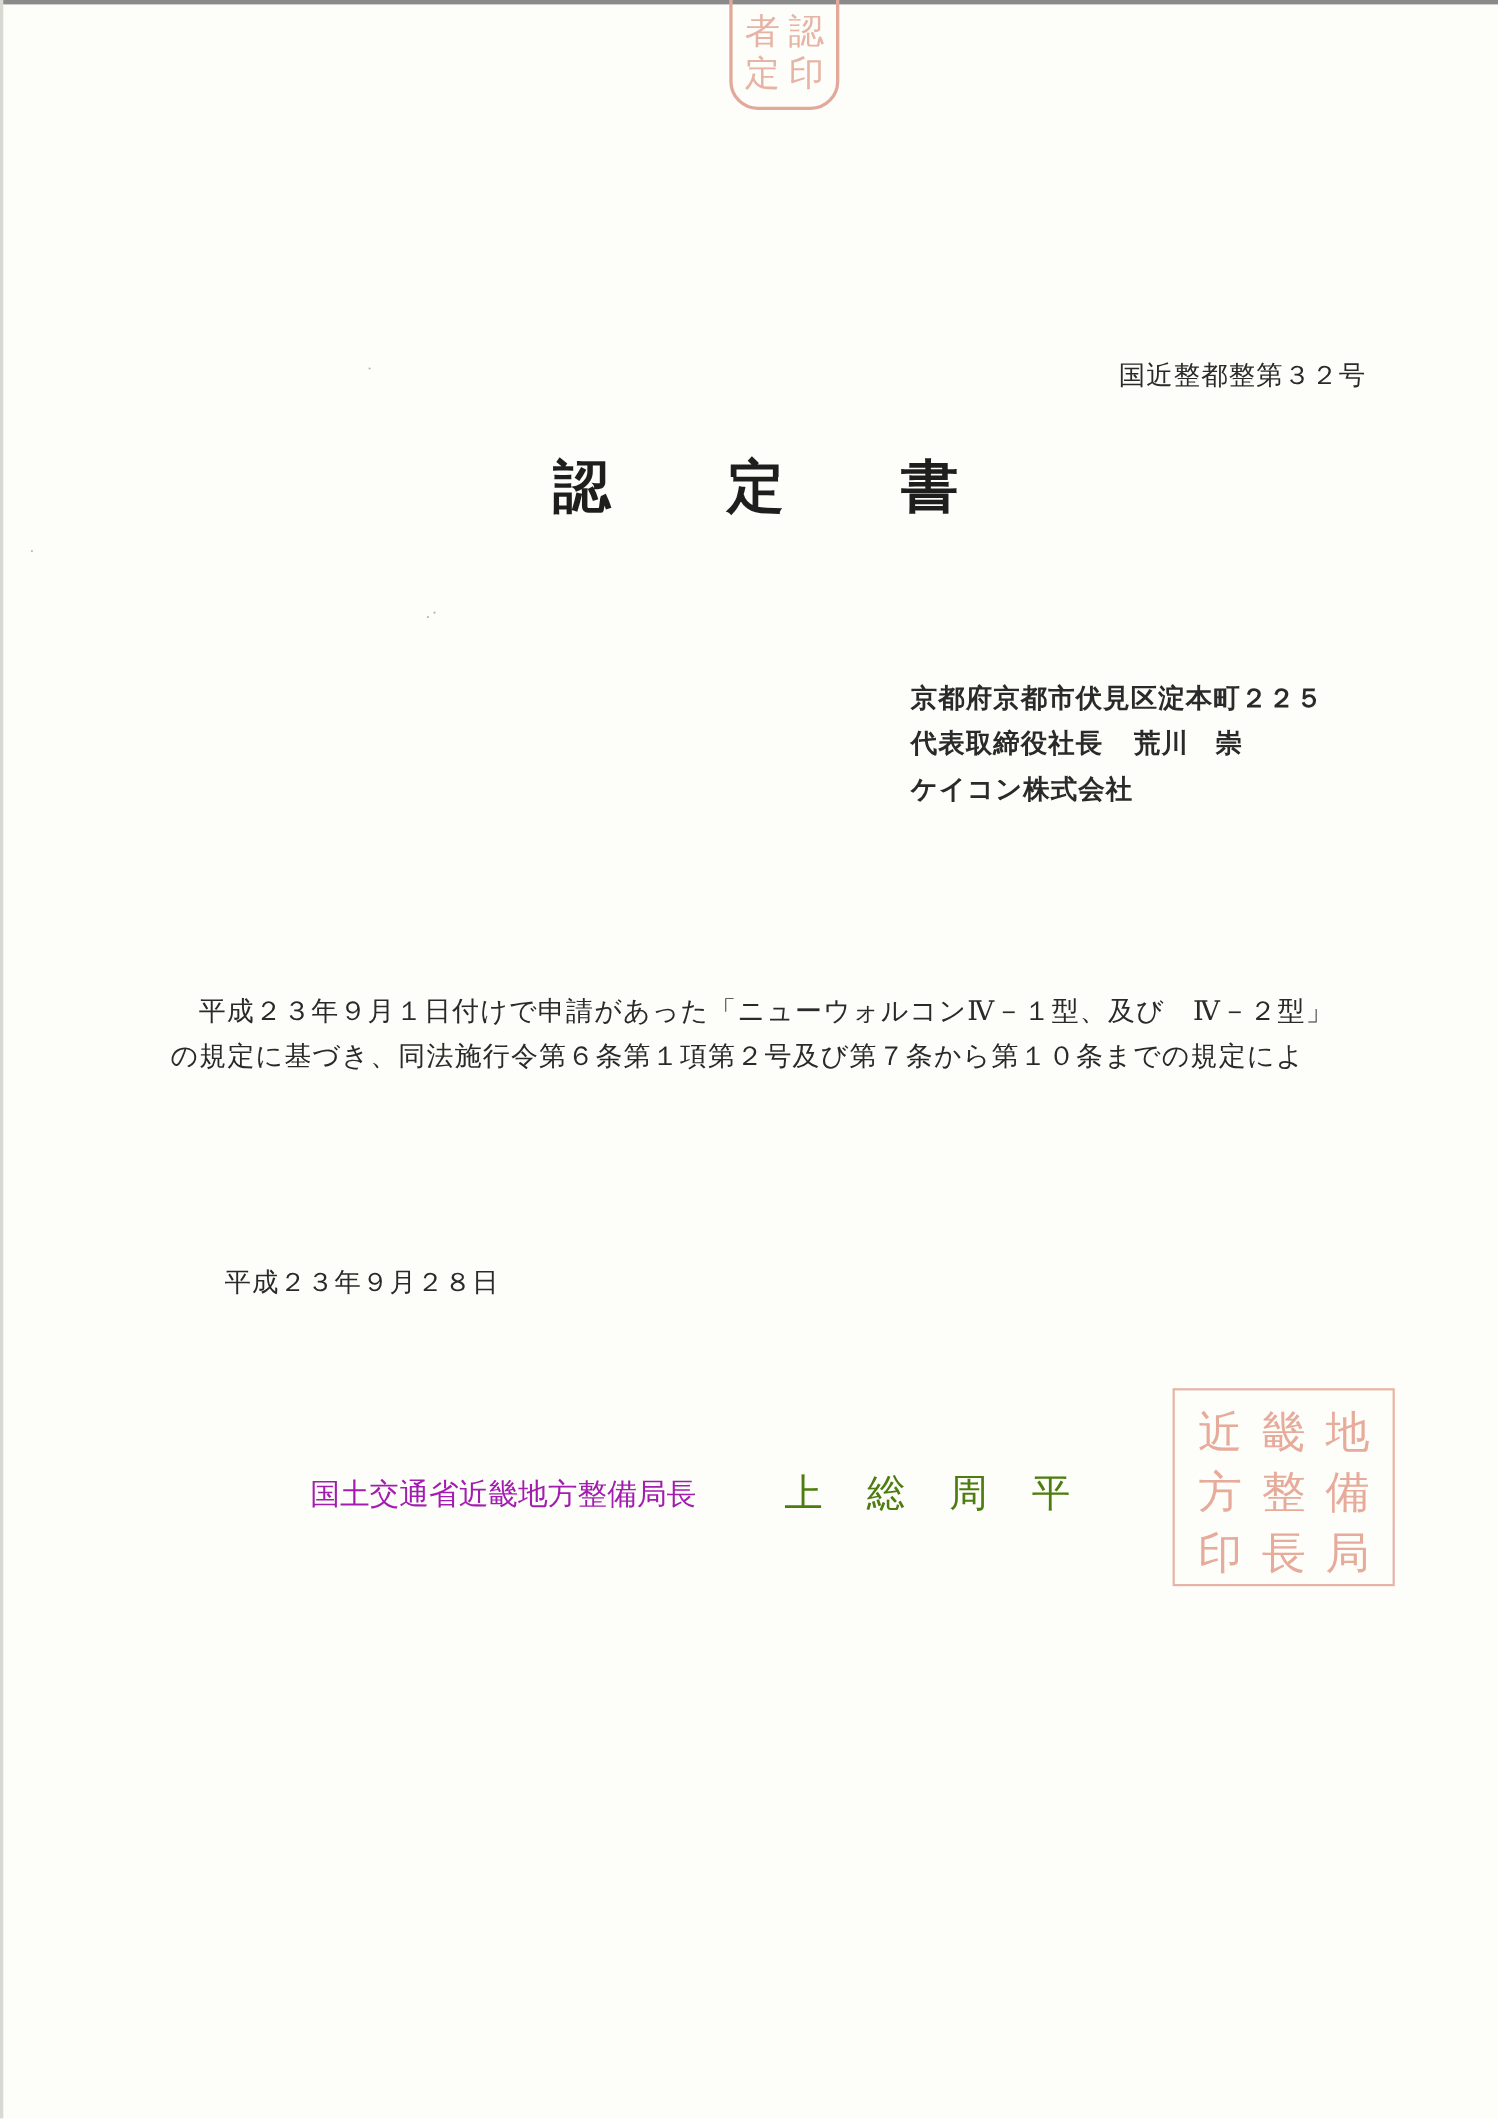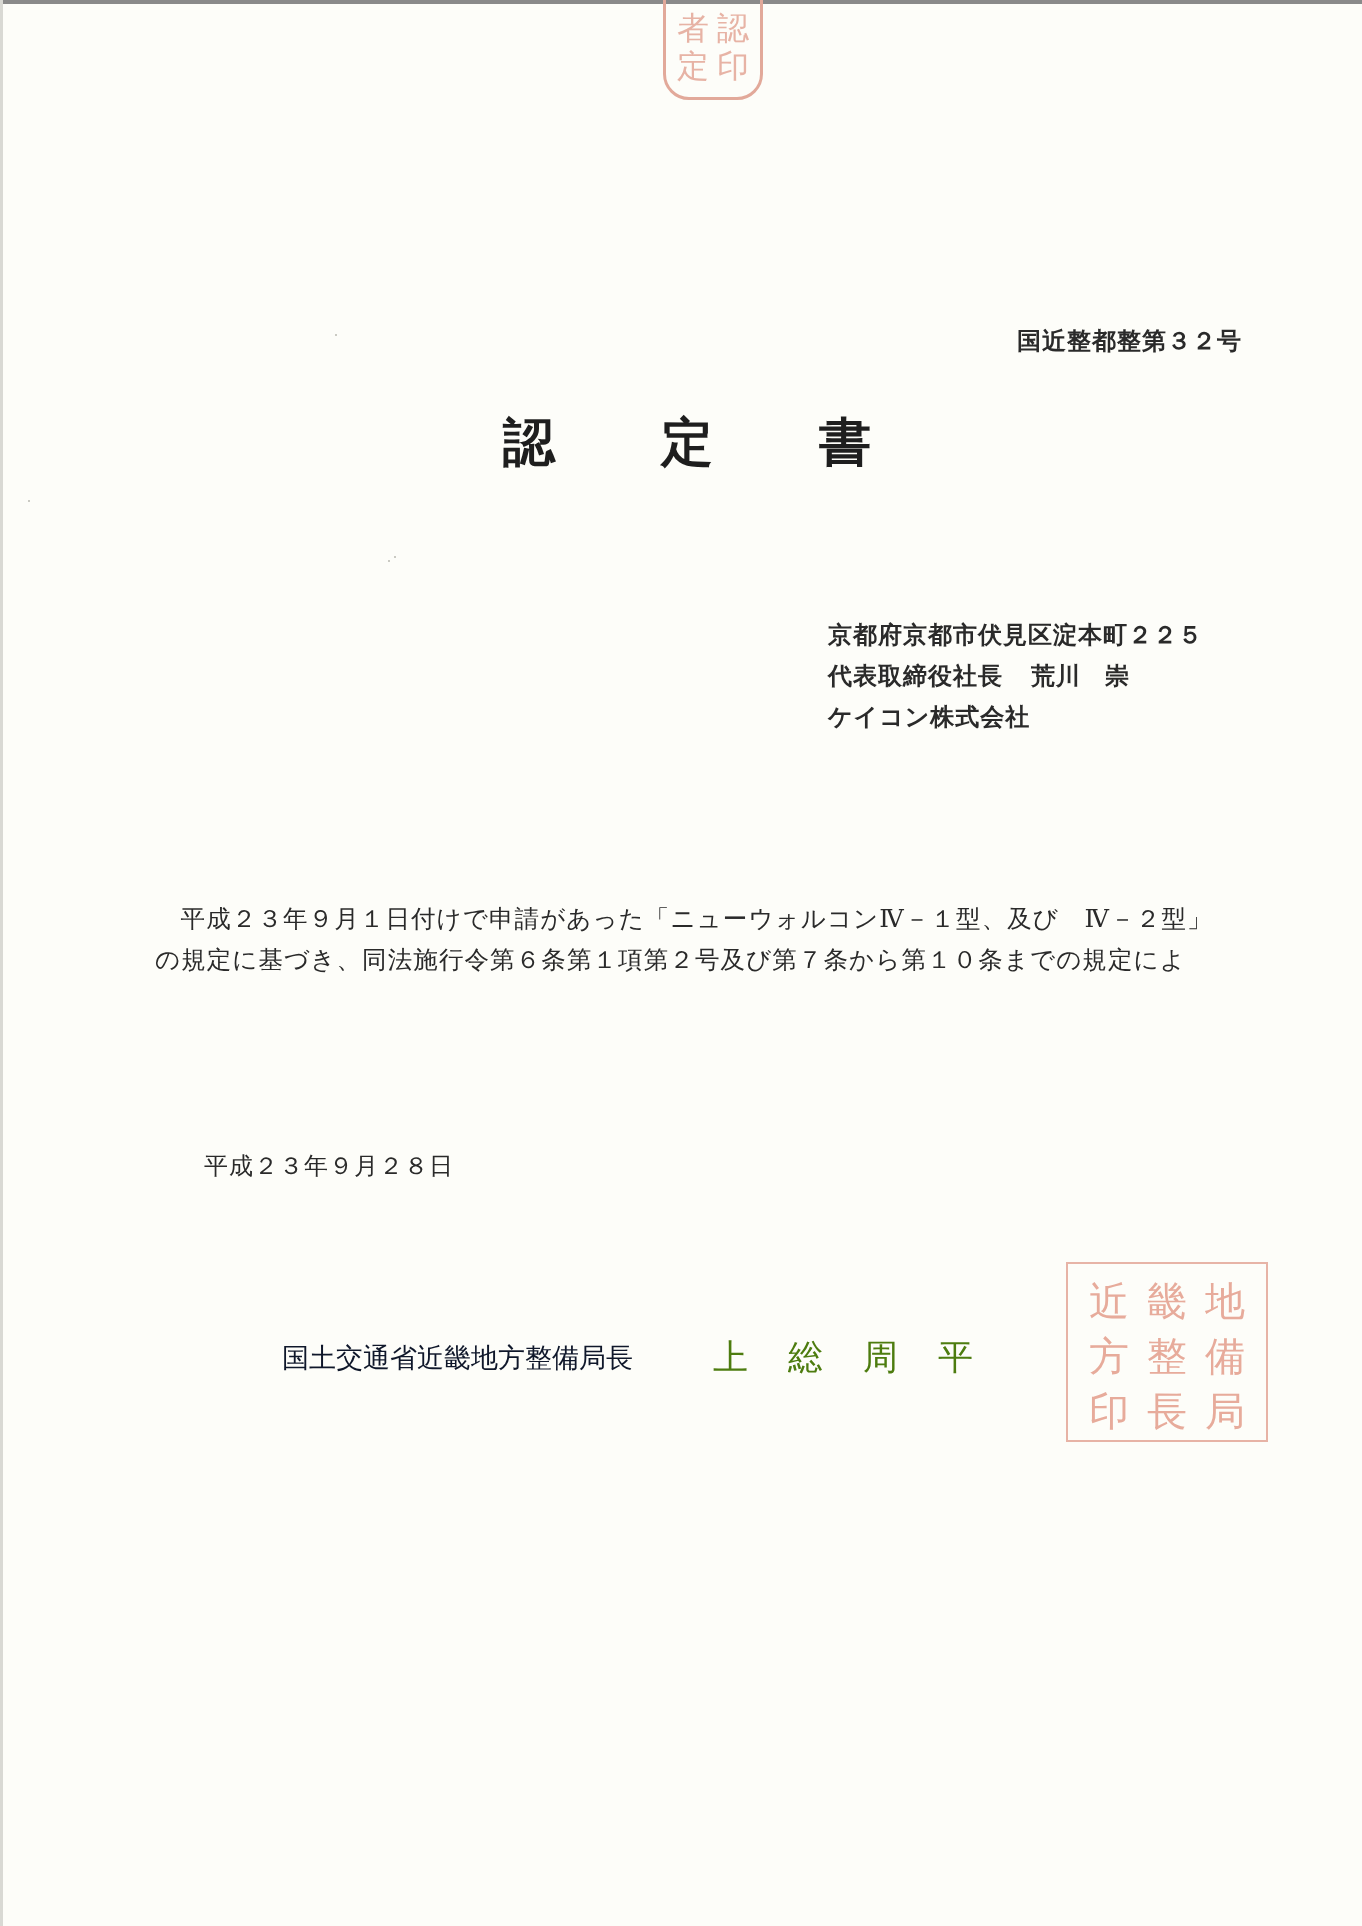--- a/index.html
+++ b/index.html
@@ -52,21 +52,20 @@
       color: #e7b3a5;
       font-family: "DejaVu Sans", sans-serif;
       font-weight: 300;
     }
     .doc-number {
       position: absolute;
       right: 120px;
       top: 325px;
       font-size: 24px;
       letter-spacing: 1px;
-      font-weight: bold;
     }
     .doc-title {
       position: absolute;
       left: 0;
       top: 408px;
       width: 1362px;
       display: flex;
       justify-content: center;
       gap: 106px;
       font-family: "DejaVu Sans", sans-serif;
@@ -116,21 +115,21 @@
       position: absolute;
       left: 282px;
       top: 1334px;
       display: flex;
       align-items: center;
       font-family: "DejaVu Sans", sans-serif;
     }
     .issuer-title {
       font-size: 27px;
       letter-spacing: 0px;
-      color: #0f172a;
+      color: #a21caf;
     }
     .issuer-name {
       margin-left: 80px;
       font-size: 35px;
       letter-spacing: 40px;
       color: #4d7c0f;
     }
     .seal-square {
       position: absolute;
       left: 1066px;

